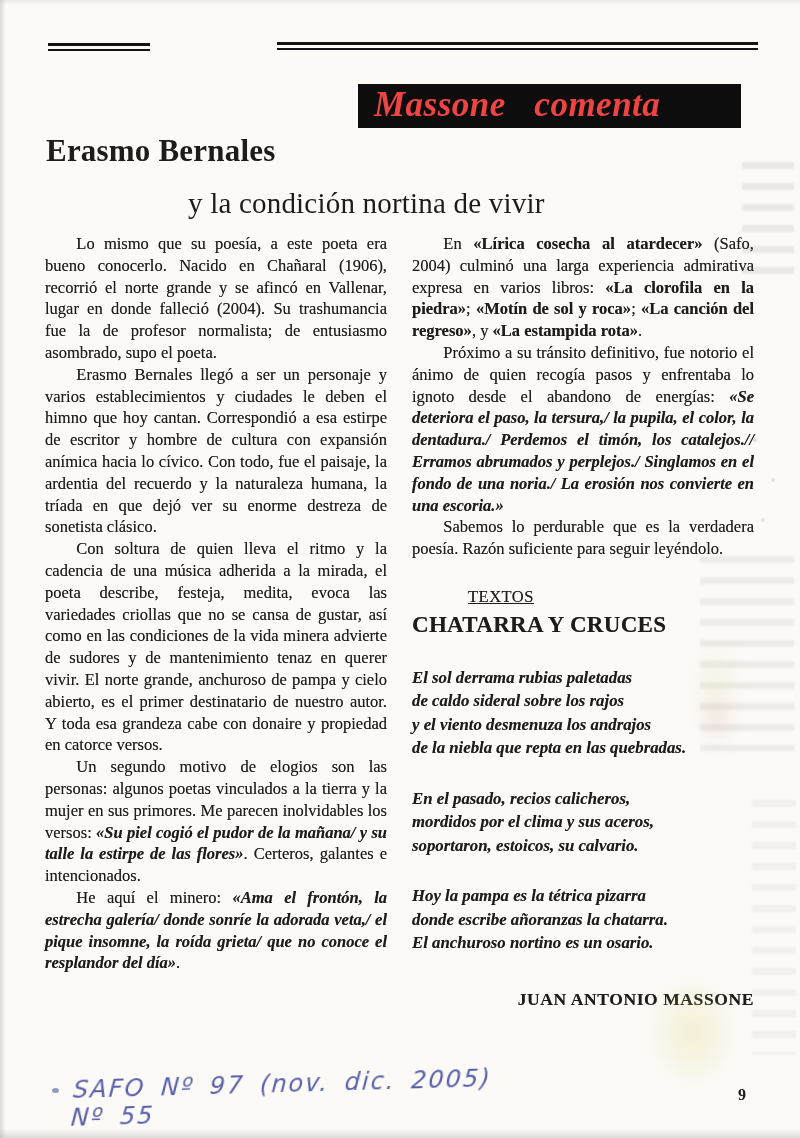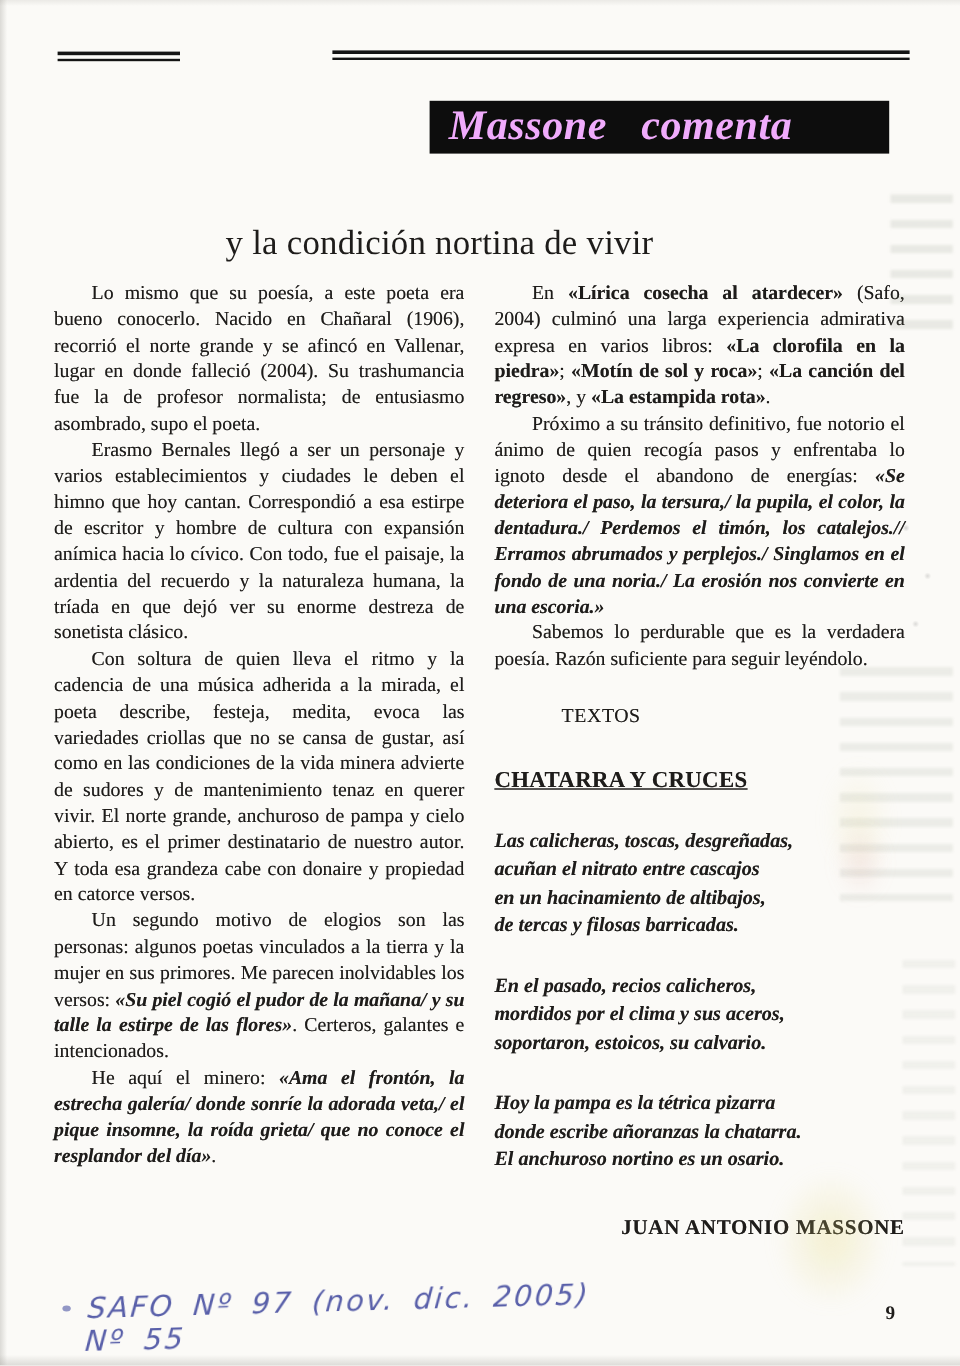--- a/index.html
+++ b/index.html
@@ -21,21 +21,21 @@
     background:linear-gradient(to bottom,rgba(170,168,162,.20),rgba(170,168,162,0));}
 
   
   .rule{position:absolute;height:3px;border-top:3px solid #141414;border-bottom:2px solid #141414;}
   .rule-left{left:48px;top:43px;width:102px;}
   .rule-long{left:277px;top:42px;width:481px;}
 
   
   .banner{
     position:absolute;left:358px;top:84px;width:383px;height:44px;
-    background:#0d0d0d;color:#f0abfc;
+    background:#0d0d0d;color:#ef4444;
     font-size:35px;font-weight:bold;font-style:italic;
     line-height:42px;padding-left:16px;box-sizing:border-box;
     word-spacing:0.55em;letter-spacing:0.5px;
   }
 
   .title{
     position:absolute;left:46px;top:133px;margin:0;
     font-size:31px;font-weight:bold;letter-spacing:.2px;
   }
   .subtitle{
@@ -49,22 +49,22 @@
     font-size:16.5px;line-height:21.8px;
     text-align:justify;
     text-shadow:0 0 .4px rgba(20,20,20,.55);
   }
   .col-left{left:45px;}
   .col-right{left:412px;}
   .para{margin:0;text-indent:1.9em;}
   .seg-b{font-weight:bold;}
   .seg-bi{font-weight:bold;font-style:italic;}
 
-  .textos{margin-top:26px;padding-left:56px;font-size:16.5px;letter-spacing:.5px;}
-  .poem-title{margin-top:32px;font-weight:bold;font-size:19px;letter-spacing:.3px;text-decoration:underline;}
+  .textos{margin-top:26px;padding-left:56px;font-size:16.5px;letter-spacing:.5px;text-decoration:underline;}
+  .poem-title{margin-top:6px;font-weight:bold;font-size:23px;letter-spacing:.3px;}
   .stanza{
     margin-top:27px;
     font-weight:bold;font-style:italic;
     font-size:16.8px;line-height:23.5px;
     white-space:pre-line;text-align:left;
   }
   .stanza-first{margin-top:30px;}
   .signature{
     margin-top:34px;text-align:right;
     font-weight:bold;font-size:17.5px;letter-spacing:.6px;
@@ -117,42 +117,43 @@
   <div class="edge-left"></div>
   <div class="edge-bottom"></div>
 
   <div class="rule rule-left"></div>
   <div class="rule rule-long"></div>
 
   <div class="banner">
     <span>Massone  comenta</span>
   </div>
 
+  <h1 class="title">Erasmo Bernales</h1>
   <h2 class="subtitle">y la condición nortina de vivir</h2>
 
   <div class="col col-left">
     <p class="para"><span>Lo mismo que su poesía, a este poeta era bueno conocerlo. Nacido en Chañaral (1906), recorrió el norte grande y se afincó en Vallenar, lugar en donde falleció (2004). Su trashumancia fue la de profesor normalista; de entusiasmo asombrado, supo el poeta.</span></p>
     <p class="para"><span>Erasmo Bernales llegó a ser un personaje y varios establecimientos y ciudades le deben el himno que hoy cantan. Correspondió a esa estirpe de escritor y hombre de cultura con expansión anímica hacia lo cívico. Con todo, fue el paisaje, la ardentia del recuerdo y la naturaleza humana, la tríada en que dejó ver su enorme destreza de sonetista clásico.</span></p>
     <p class="para"><span>Con soltura de quien lleva el ritmo y la cadencia de una música adherida a la mirada, el poeta describe, festeja, medita, evoca las variedades criollas que no se cansa de gustar, así como en las condiciones de la vida minera advierte de sudores y de mantenimiento tenaz en querer vivir. El norte grande, anchuroso de pampa y cielo abierto, es el primer destinatario de nuestro autor. Y toda esa grandeza cabe con donaire y propiedad en catorce versos.</span></p>
     <p class="para"><span>Un segundo motivo de elogios son las personas: algunos poetas vinculados a la tierra y la mujer en sus primores. Me parecen inolvidables los versos: </span><span class="seg-bi">«Su piel cogió el pudor de la mañana/ y su talle la estirpe de las flores»</span><span>. Certeros, galantes e intencionados.</span></p>
     <p class="para"><span>He aquí el minero: </span><span class="seg-bi">«Ama el frontón, la estrecha galería/ donde sonríe la adorada veta,/ el pique insomne, la roída grieta/ que no conoce el resplandor del día»</span><span>.</span></p>
   </div>
 
   <div class="col col-right">
     <p class="para"><span>En </span><span class="seg-b">«Lírica cosecha al atardecer»</span><span> (Safo, 2004) culminó una larga experiencia admirativa expresa en varios libros: </span><span class="seg-b">«La clorofila en la piedra»</span><span>; </span><span class="seg-b">«Motín de sol y roca»</span><span>; </span><span class="seg-b">«La canción del regreso»</span><span>, y </span><span class="seg-b">«La estampida rota»</span><span>.</span></p>
     <p class="para"><span>Próximo a su tránsito definitivo, fue notorio el ánimo de quien recogía pasos y enfrentaba lo ignoto desde el abandono de energías: </span><span class="seg-bi">«Se deteriora el paso, la tersura,/ la pupila, el color, la dentadura./ Perdemos el timón, los catalejos.// Erramos abrumados y perplejos./ Singlamos en el fondo de una noria./ La erosión nos convierte en una escoria.»</span></p>
     <p class="para"><span>Sabemos lo perdurable que es la verdadera poesía. Razón suficiente para seguir leyéndolo.</span></p>
 
     <div class="textos">TEXTOS</div>
     <div class="poem-title">CHATARRA Y CRUCES</div>
 
-    <div class="stanza">Las calicheras, toscas, desgreñadas,
-acuñan el nitrato entre cascajos
-en un hacinamiento de altibajos,
-de tercas y filosas barricadas.</div>
+    <div class="stanza stanza-first">El sol derrama rubias paletadas
+de caldo sideral sobre los rajos
+y el viento desmenuza los andrajos
+de la niebla que repta en las quebradas.</div>
     <div class="stanza">En el pasado, recios calicheros,
 mordidos por el clima y sus aceros,
 soportaron, estoicos, su calvario.</div>
     <div class="stanza">Hoy la pampa es la tétrica pizarra
 donde escribe añoranzas la chatarra.
 El anchuroso nortino es un osario.</div>
 
     <div class="signature">JUAN ANTONIO MASSONE</div>
   </div>
 

